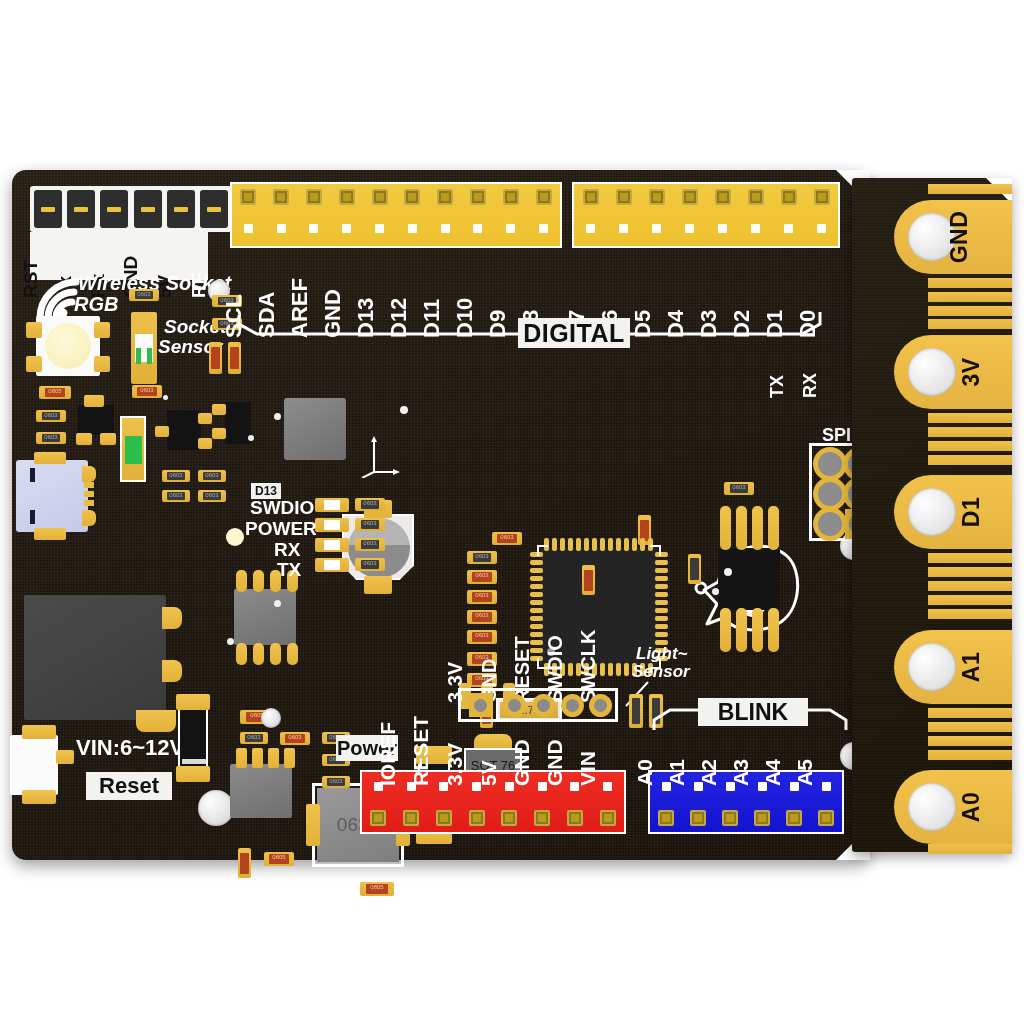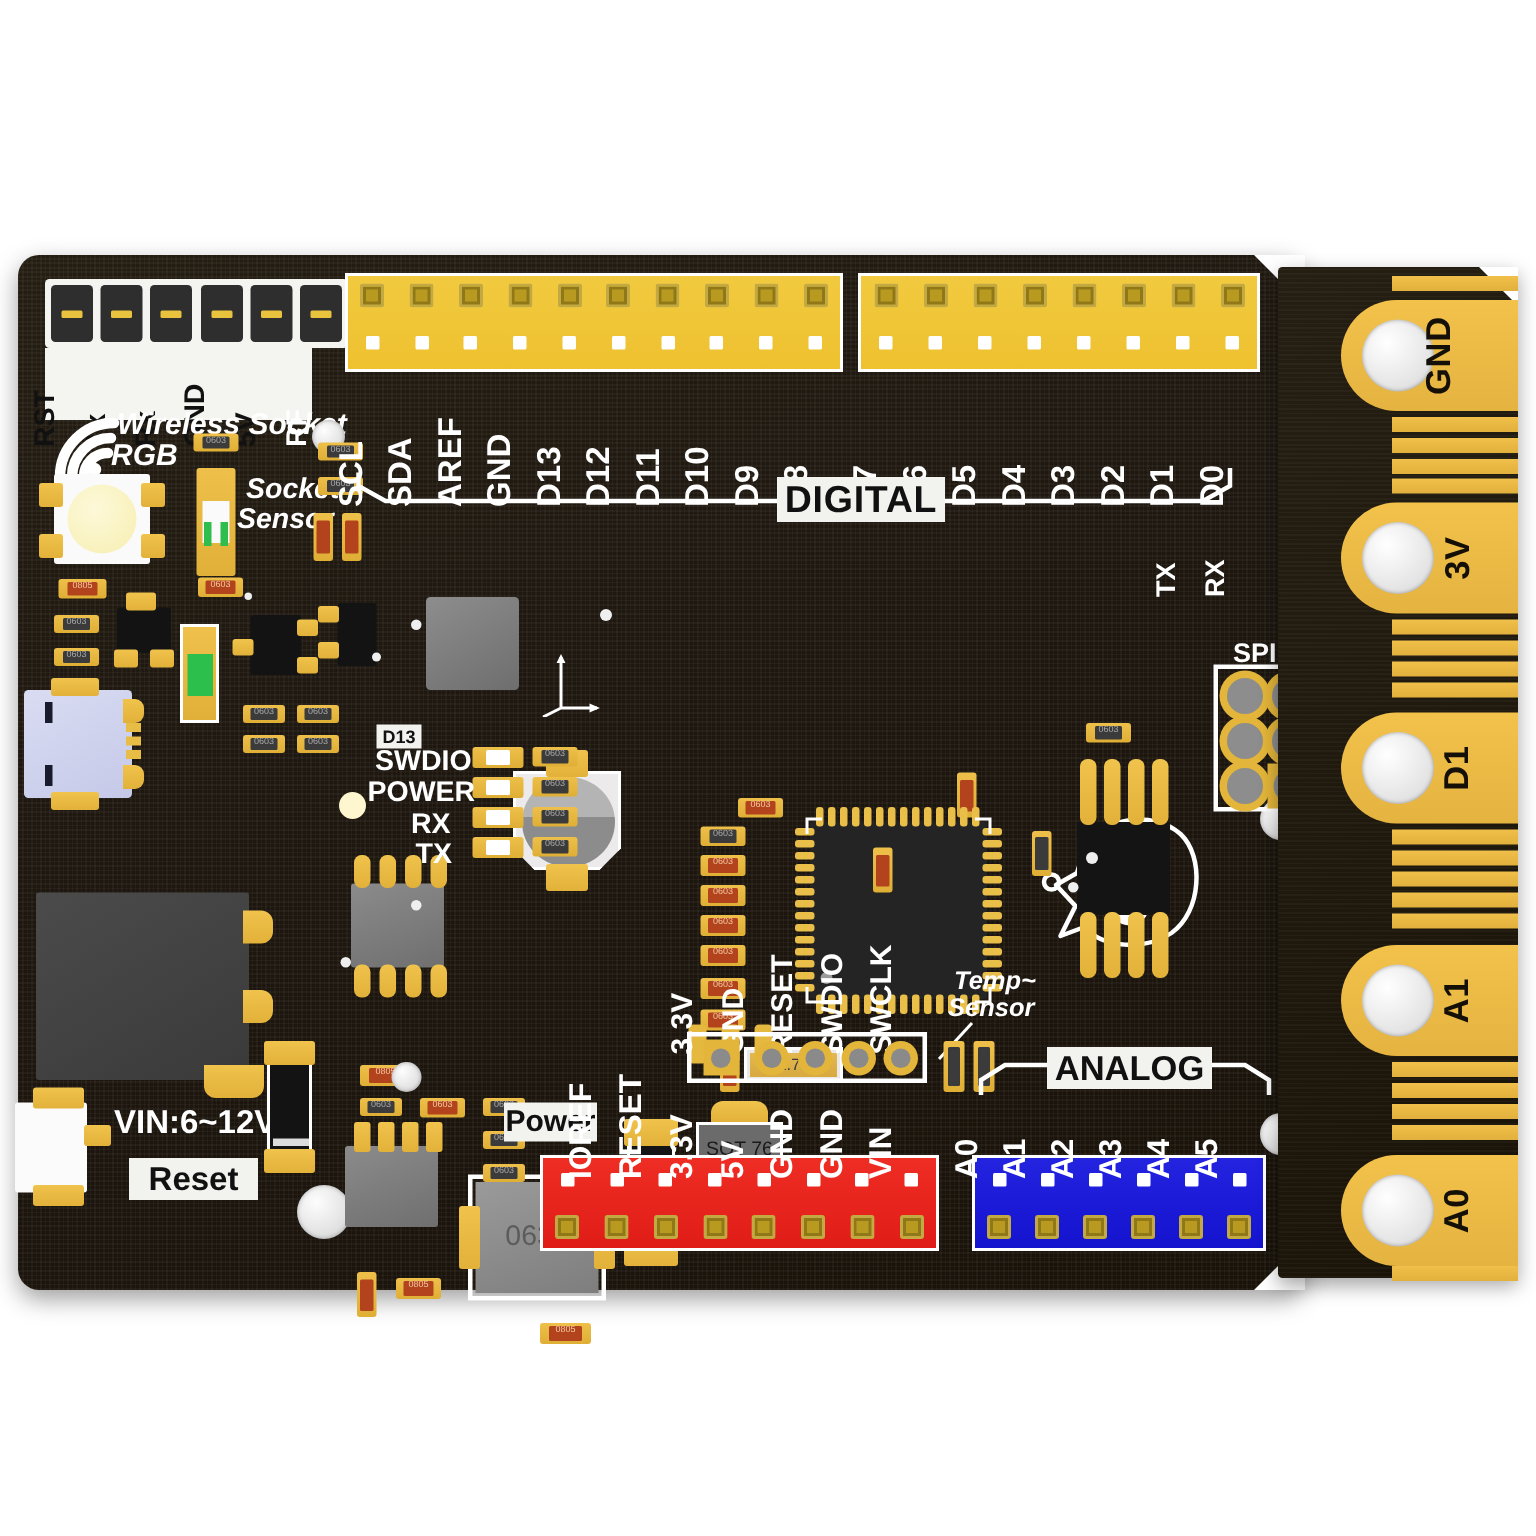--- a/index.html
+++ b/index.html
@@ -612,21 +612,21 @@
     <div style="position:absolute;left:446px;top:518px;width:160px;height:34px;border:3px solid #fff;box-sizing:border-box;display:flex;align-items:center;justify-content:space-around;">
       <span style="width:24px;height:24px;background:#e3b53a;display:flex;align-items:center;justify-content:center;">
           <i style="display:block;width:13px;height:13px;border-radius:50%;background:#8b8b8b;"></i>
         </span>
       <span class="pin-hole"></span>
         <span class="pin-hole"></span>
         <span class="pin-hole"></span>
         <span class="pin-hole"></span>
     </div>
 
-    <div class="silk" style="left:624px;top:474px;font-size:17px;font-style:italic;">Temp~</div>
+    <div class="silk" style="left:624px;top:474px;font-size:17px;font-style:italic;">Light~</div>
     <div class="silk" style="left:620px;top:492px;font-size:17px;font-style:italic;">Sensor</div>
     <svg style="position:absolute;left:610px;top:510px;width:30px;height:30px;" viewBox="0 0 30 30">
         <path d="M26 2 L4 26" stroke="#fff" stroke-width="2"></path>
       </svg>
     <div class="resgrey" style="left:617px;top:524px;width:14px;height:34px;">
         <i></i>
       </div>
     <div class="resgrey" style="left:637px;top:524px;width:14px;height:34px;">
         <i></i>
       </div>
@@ -676,21 +676,21 @@
         <span class="pin-sq"></span>
         <span class="pin-sq"></span>
         <span class="pin-sq"></span>
         <span class="pin-sq"></span>
         <span class="pin-sq"></span>
       </div>
     </div>
     <svg style="position:absolute;left:640px;top:534px;width:196px;height:28px;" viewBox="0 0 196 28">
       <path d="M2 26 L2 16 L18 6 L52 6 M142 6 L178 6 L194 16 L194 26" stroke="#fff" stroke-width="3" fill="none"></path>
     </svg>
-    <div class="silkbox" style="left:686px;top:528px;width:110px;height:28px;font-size:23px;">ANALOG</div>
+    <div class="silkbox" style="left:686px;top:528px;width:110px;height:28px;font-size:23px;">BLINK</div>
     <div class="silk vlabel" style="left:645px;top:592px;font-size:21px;">A0</div>
     <div class="silk vlabel" style="left:677px;top:592px;font-size:21px;">A1</div>
     <div class="silk vlabel" style="left:709px;top:592px;font-size:21px;">A2</div>
     <div class="silk vlabel" style="left:741px;top:592px;font-size:21px;">A3</div>
     <div class="silk vlabel" style="left:773px;top:592px;font-size:21px;">A4</div>
     <div class="silk vlabel" style="left:805px;top:592px;font-size:21px;">A5</div>
 
     <div class="via" style="left:388px;top:236px;width:8px;height:8px;"></div>
     <div class="via" style="left:262px;top:430px;width:7px;height:7px;"></div>
     <div class="via" style="left:214px;top:358px;width:18px;height:18px;background:#fdf6cf;"></div>

